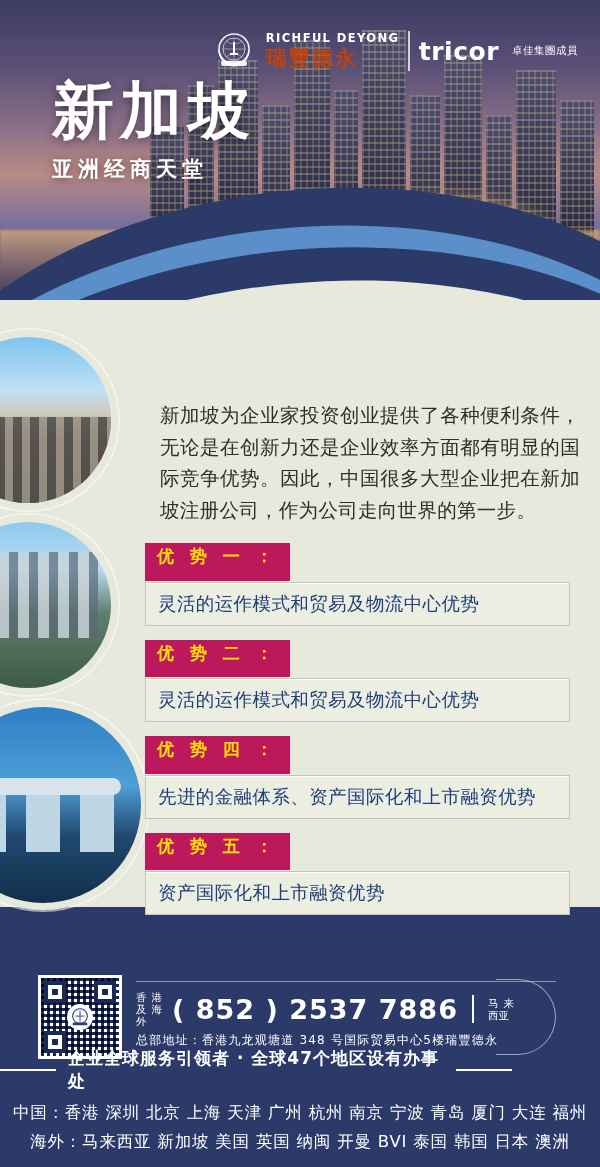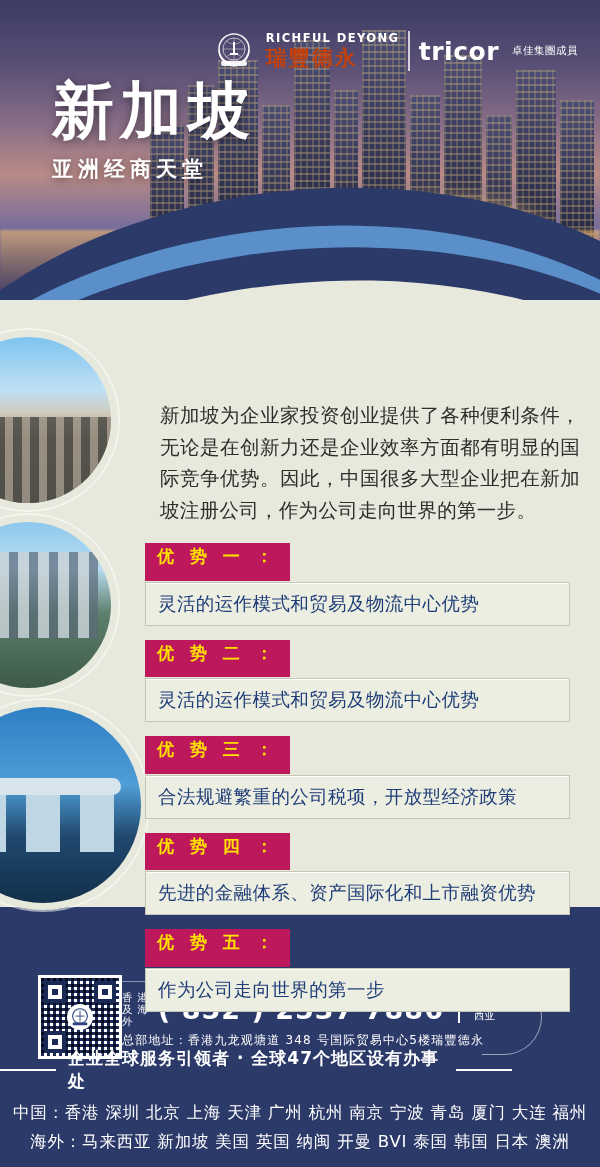--- a/index.html
+++ b/index.html
@@ -164,21 +164,21 @@
   .f-wave-blue {
     position:absolute; left:-90px; top:-96px; width:840px; height:210px;
     background:#5b8fc9; border-radius:50%; transform:rotate(3deg);
   }
   .f-wave-navy {
     position:absolute; left:-70px; top:-78px; width:830px; height:210px;
     background:#2b3a69; border-radius:50%; transform:rotate(3deg);
   }
 
   .contact {
-    position:absolute; left:38px; top:68px; display:flex; align-items:flex-start; gap:0;
+    position:absolute; left:38px; top:68px; display:flex; align-items:flex-start; gap:14px;
   }
   .qr {
     width:84px; height:84px; background:#fff; padding:3px; flex:none; position:relative;
   }
   .qr-grid {
     width:100%; height:100%;
     background-image:
       repeating-linear-gradient(90deg,#1b2a55 0 3px,#fff 3px 6px),
       repeating-linear-gradient(180deg,#1b2a55 0 3px,transparent 3px 6px);
     background-blend-mode:multiply;
@@ -292,30 +292,26 @@
   <div class="adv-list">
     <div class="adv">
       <span class="adv-label">优 势 一 ：</span>
       <div class="adv-box">灵活的运作模式和贸易及物流中心优势</div>
     </div>
     <div class="adv">
       <span class="adv-label">优 势 二 ：</span>
       <div class="adv-box">灵活的运作模式和贸易及物流中心优势</div>
     </div>
     <div class="adv">
-      <span class="adv-label">优 势 三 ：</span>
-      <div class="adv-box">合法规避繁重的公司税项，开放型经济政策</div>
-    </div>
-    <div class="adv">
       <span class="adv-label">优 势 四 ：</span>
       <div class="adv-box">先进的金融体系、资产国际化和上市融资优势</div>
     </div>
     <div class="adv">
       <span class="adv-label">优 势 五 ：</span>
-      <div class="adv-box">作为公司走向世界的第一步</div>
+      <div class="adv-box">资产国际化和上市融资优势</div>
     </div>
   </div>
 
   <div class="footer">
     <div class="f-navy"></div>
     <div class="f-wave-cream"></div>
     <div class="f-wave-blue"></div>
     <div class="f-wave-navy"></div>
 
     <div class="contact">

